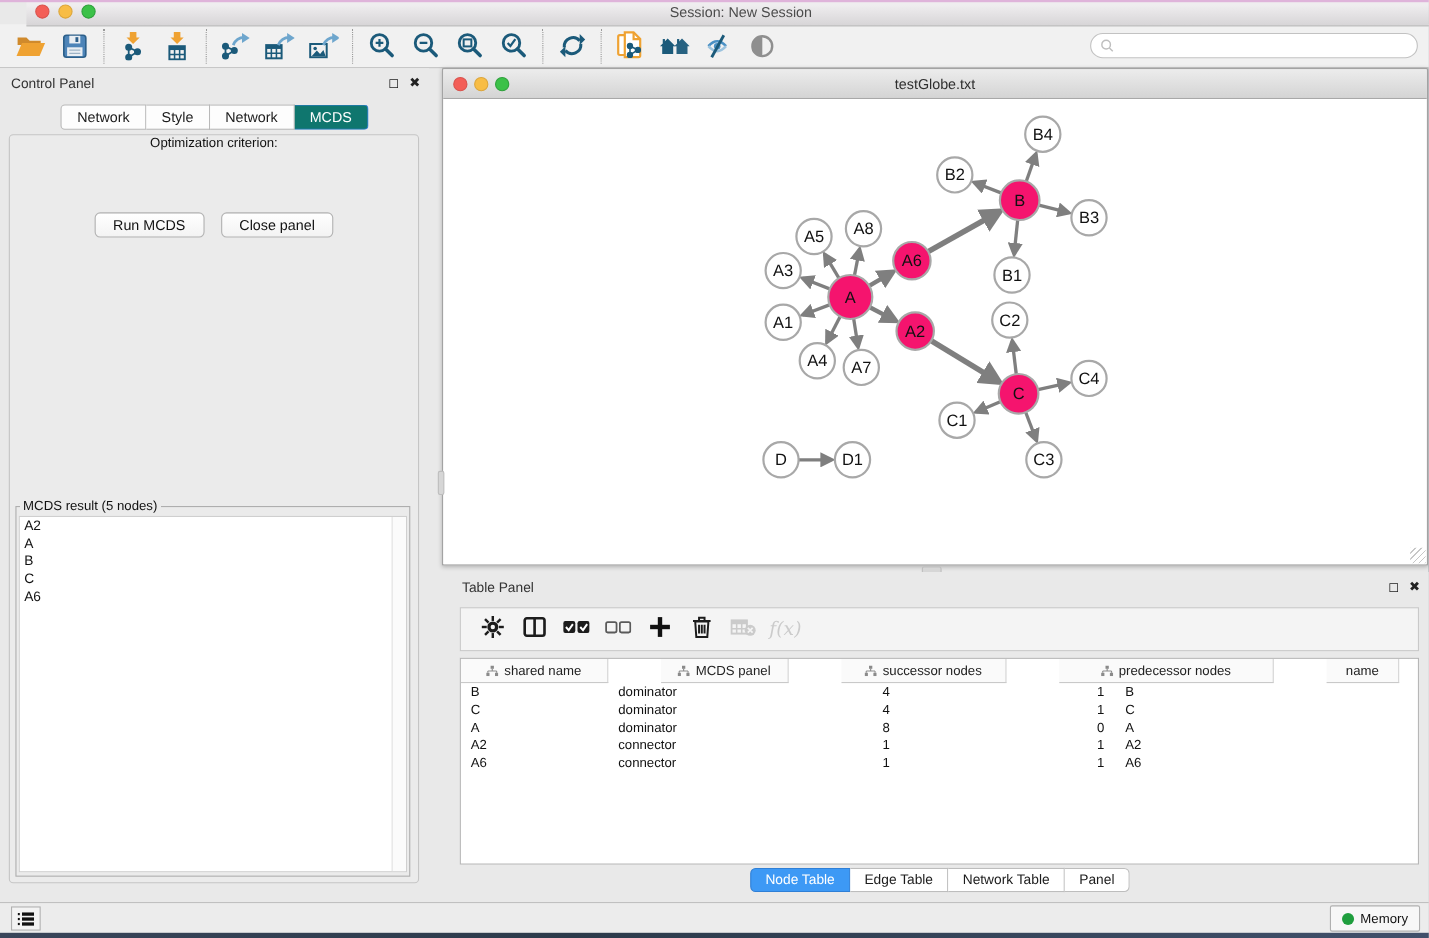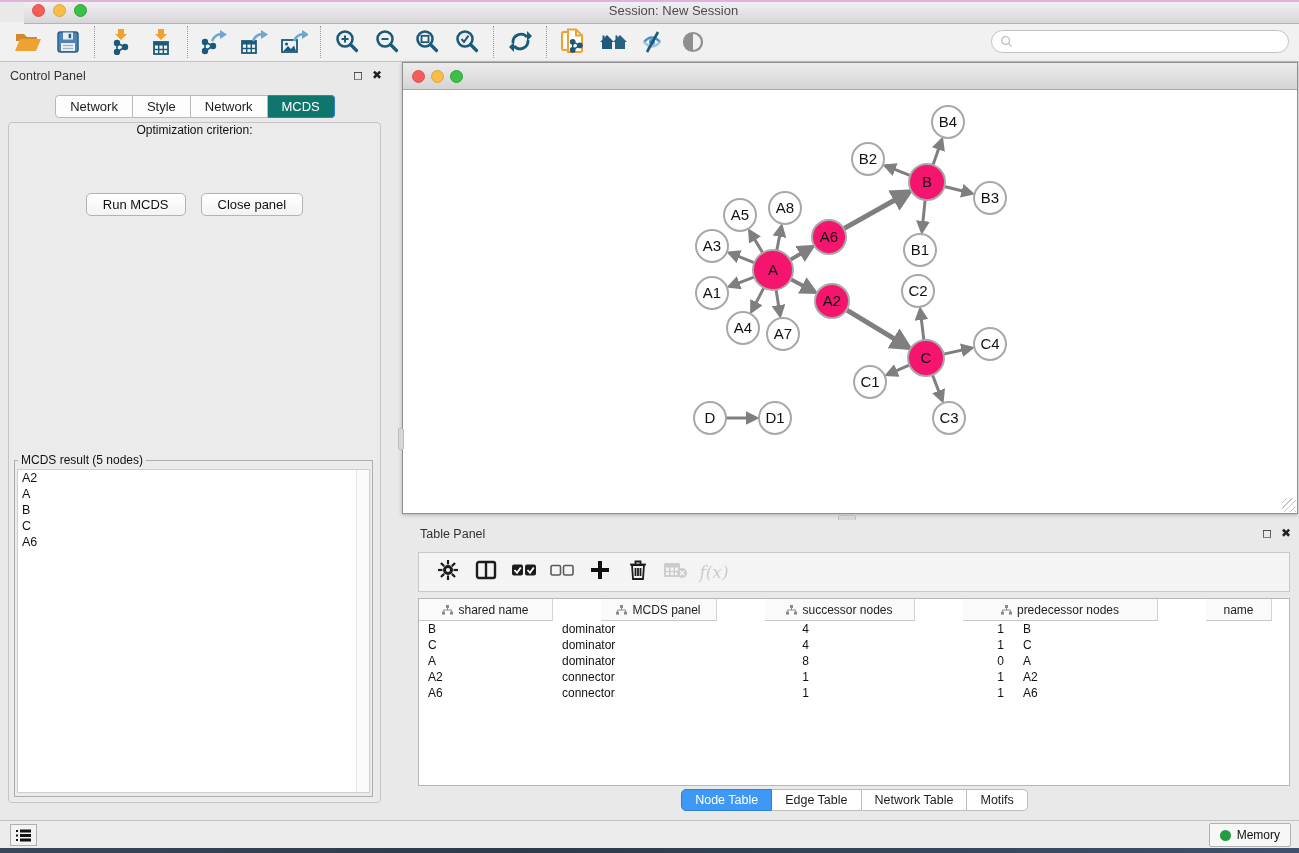--- a/index.html
+++ b/index.html
@@ -369,20 +369,21 @@
     </div>
   </div>
 
   <div id="network-window">
     <div class="nw-titlebar">
       <div class="nw-lights">
         <div class="light red"></div>
         <div class="light yellow"></div>
         <div class="light green"></div>
       </div>
+      <div class="nw-title">testGlobe.txt</div>
     </div>
     <div class="nw-canvas" id="graph-canvas"><svg width="894" height="423">
           <defs>
             <marker id="arrow" markerWidth="4.6" markerHeight="4.6" refX="3.4" refY="2.3" orient="auto" markerUnits="strokeWidth">
               <path d="M0,0 L4.6,2.3 L0,4.6 z" fill="#7F7F7F"></path>
             </marker>
           </defs>
           <line x1="360.224580646877" y1="163.70763441146167" x2="346.775419353123" y2="141.29236558853833" stroke="#7F7F7F" stroke-width="3" marker-end="url(#arrow)"></line>
           <line x1="373.61041622475136" y1="161.34618283878467" x2="378.38958377524864" y2="136.65381716121533" stroke="#7F7F7F" stroke-width="3" marker-end="url(#arrow)"></line>
           <line x1="352.3192469177497" y1="173.04363813157366" x2="326.6807530822503" y2="162.95636186842634" stroke="#7F7F7F" stroke-width="3" marker-end="url(#arrow)"></line>
@@ -683,21 +684,21 @@
           <div class="nt-cell" style="width: 116px; text-align: left; padding: 0px 0px 0px 9px;">connector</div>
           <div class="nt-cell" style="width: 150px; text-align: right; padding: 0px 10px 0px 0px;">1</div>
           <div class="nt-cell" style="width: 195px; text-align: right; padding: 0px 10px 0px 0px;">1</div>
           <div class="nt-cell" style="width: 66px; text-align: left; padding: 0px 0px 0px 9px;">A6</div>
         </div>
       </div>
     <div class="tp-tabs" id="tp-tabs">
         <div class="tp-tab selected">Node Table</div>
         <div class="tp-tab">Edge Table</div>
         <div class="tp-tab">Network Table</div>
-        <div class="tp-tab">Motifs</div>
+        <div class="tp-tab">Panel</div>
       </div>
   </div>
 
   <div id="status-bar">
     <div class="status-left-btn">
       <svg width="15" height="13" viewBox="0 0 15 13">
         <g fill="#111">
           <rect x="0" y="1" width="2" height="2"></rect>
             <rect x="4" y="0.5" width="11" height="3"></rect>
           <rect x="0" y="5.5" width="2" height="2"></rect>

